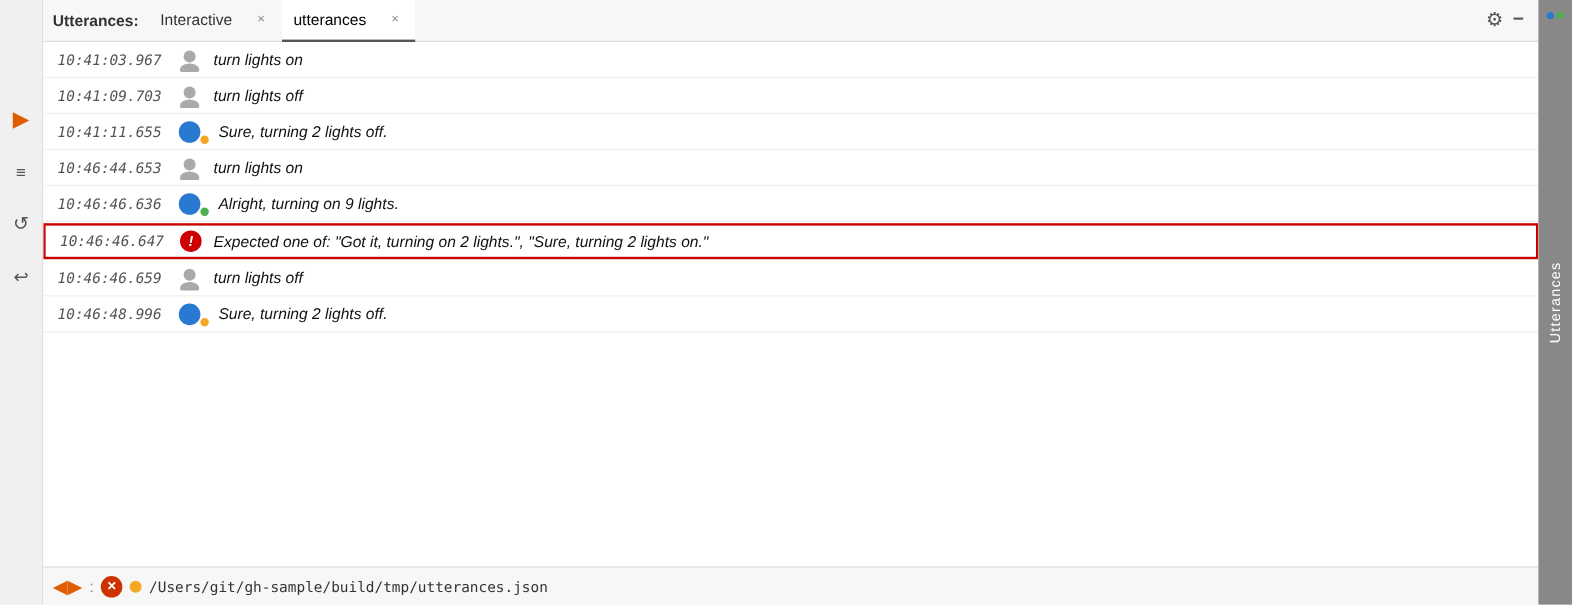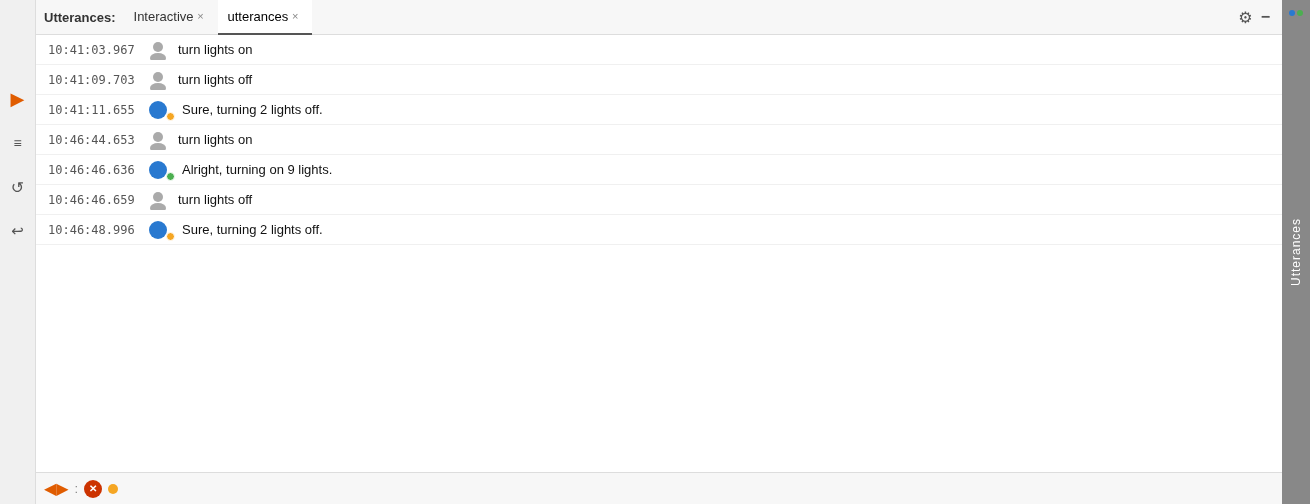--- a/index.html
+++ b/index.html
@@ -65,21 +65,21 @@
     }
     .tab {
       display: flex;
       align-items: center;
       padding: 0 10px;
       height: 36px;
       font-size: 13px;
       color: #333;
       cursor: pointer;
       border-bottom: 2px solid transparent;
-      gap: 0;
+      gap: 17px;
       position: relative;
     }
     .tab.active {
       border-bottom: 2px solid #555;
       background: #fff;
       color: #000;
     }
     .tab .close-btn {
       font-size: 11px;
       color: #888;
@@ -114,20 +114,21 @@
     }
 
     
     .utterance-row {
       display: flex;
       align-items: center;
       padding: 4px 12px;
       min-height: 30px;
       border-bottom: 1px solid #f0f0f0;
       gap: 10px;
+      font-style: italic;
     }
     .utterance-row.error-row {
       border: 2px solid #cc0000;
       background: #fff;
       margin: 1px 0;
     }
 
     .timestamp {
       font-size: 12px;
       color: #555;
@@ -324,20 +325,25 @@
       <span class="timestamp">10:46:46.636</span>
       <div class="speaker-icon bot-avatar" style="position:relative;width:24px;height:20px;">
         <svg width="20" height="20" viewBox="0 0 20 20" style="position:absolute;top:0;left:0;">
           <circle cx="10" cy="10" r="9" fill="#2979d0"></circle>
         </svg>
         <div style="position:absolute;bottom:-1px;right:-3px;width:9px;height:9px;background:#4caf50;border-radius:50%;border:1.5px solid white;"></div>
       </div>
       <span class="message-text">Alright, turning on 9 lights.</span>
     </div>
 
+    <div class="utterance-row error-row">
+      <span class="timestamp">10:46:46.647</span>
+      <div class="error-icon">!</div>
+      <span class="message-text">Expected one of: "Got it, turning on 2 lights.", "Sure, turning 2 lights on."</span>
+    </div>
 
     <div class="utterance-row">
       <span class="timestamp">10:46:46.659</span>
       <div class="speaker-icon">
         <svg width="20" height="20" viewBox="0 0 20 20">
           <circle cx="10" cy="7" r="5" fill="#aaa"></circle>
           <ellipse cx="10" cy="18" rx="8" ry="5" fill="#aaa"></ellipse>
         </svg>
       </div>
       <span class="message-text">turn lights off</span>
@@ -354,20 +360,21 @@
       <span class="message-text">Sure, turning 2 lights off.</span>
     </div>
 
   </div>
 
   <div class="status-bar">
     <span class="status-arrow">◀▶</span>
     <span class="status-sep">:</span>
     <div class="status-x">✕</div>
     <div class="status-dot-yellow"></div>
+    <span class="status-path">/Users/git/gh-sample/build/tmp/utterances.json</span>
   </div>
 
 </div>
 
 <div class="right-sidebar" style="position:relative;">
   <div style="position:absolute;top:10px;display:flex;flex-direction:row;gap:2px;">
     <div class="rdot" style="background:#2979d0;"></div>
     <div class="rdot" style="background:#4caf50;"></div>
   </div>
   <span class="right-sidebar-label">Utterances</span>

